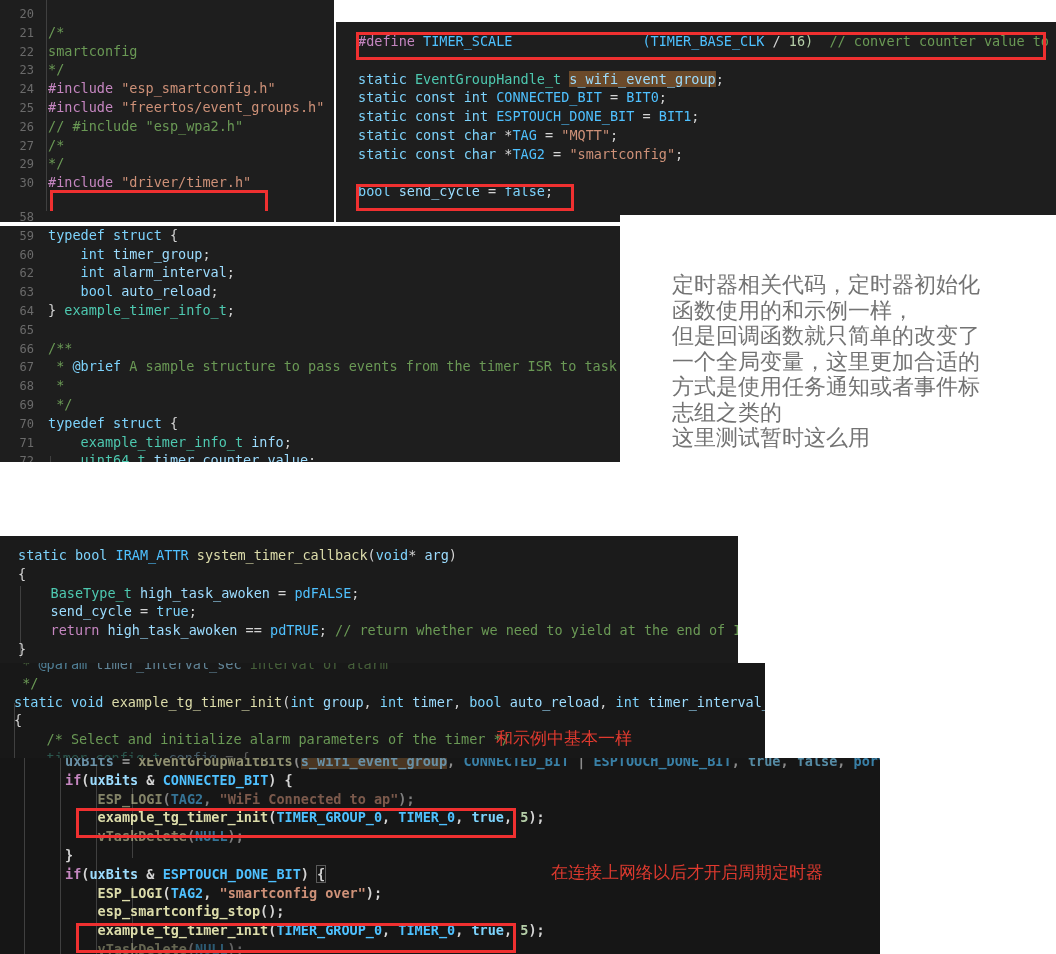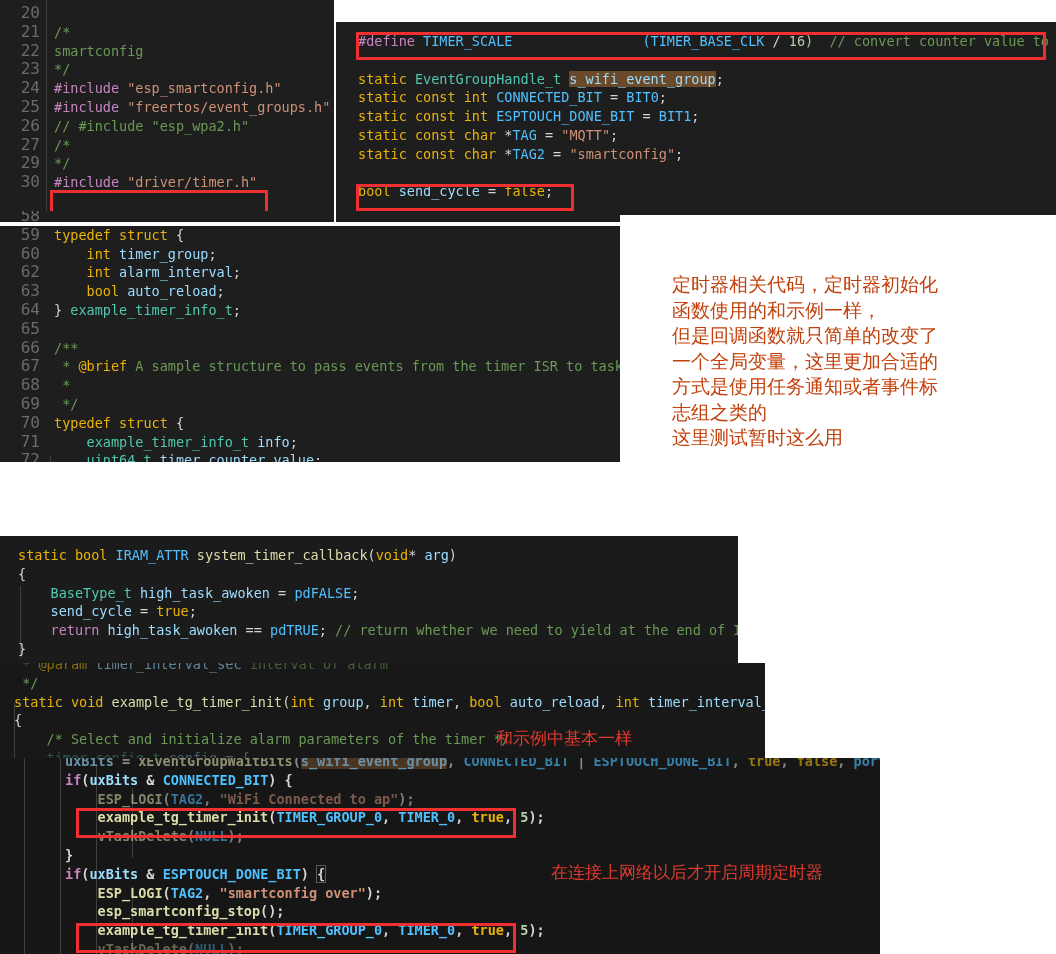--- a/index.html
+++ b/index.html
@@ -33,31 +33,30 @@
     line-height: 18.8px;
     height: 18.8px;
     color: #d4d4d4;
   }
   .gutter {
     color: #6b6b6b;
     display: inline-block;
     width: 34px;
     text-align: right;
     margin-right: 14px;
-    font-size: 16px;
-    padding-left: 6px;
+    font-size: 12px;
   }
   .indent-guide {
     position: absolute;
     width: 1px;
     background: #404040;
   }
 
   
-  .t-key      { color: #eab308; }   
+  .t-key      { color: #7dd3fc; }   
   .t-type     { color: #4ec9b0; }   
   .t-fn       { color: #dcdcaa; }   
   .t-str      { color: #ce9178; }   
   .t-cmt      { color: #6a9955; }   
   .t-num      { color: #b5cea8; }   
   .t-pre      { color: #c586c0; }   
   .t-var      { color: #9cdcfe; }   
   .t-id       { color: #d4d4d4; }   
   .t-macro    { color: #4fc1ff; }   
   .hl-sel     { background: #6b4a2a; }  
@@ -67,23 +66,23 @@
     position: absolute;
     border: 3px solid #f03030;
     box-sizing: border-box;
     pointer-events: none;
     background: transparent;
   }
 
   
   .cn-note {
     position: absolute;
-    color: #c2410c;
+    color: #737373;
     font-family: "DejaVu Sans", "Liberation Sans", sans-serif;
-    font-size: 19px;
+    font-size: 22px;
     line-height: 25.5px;
     white-space: pre;
     font-weight: 400;
   }
   .cn-note.on-dark { color: #e03a2f; font-size: 17px; line-height: 20px; }
 </style>
 </head>
 <body>
 
 <div class="code-panel" style="left:0px; top:0px; width:334px; height:222px; padding:4px 0 0 0;">

